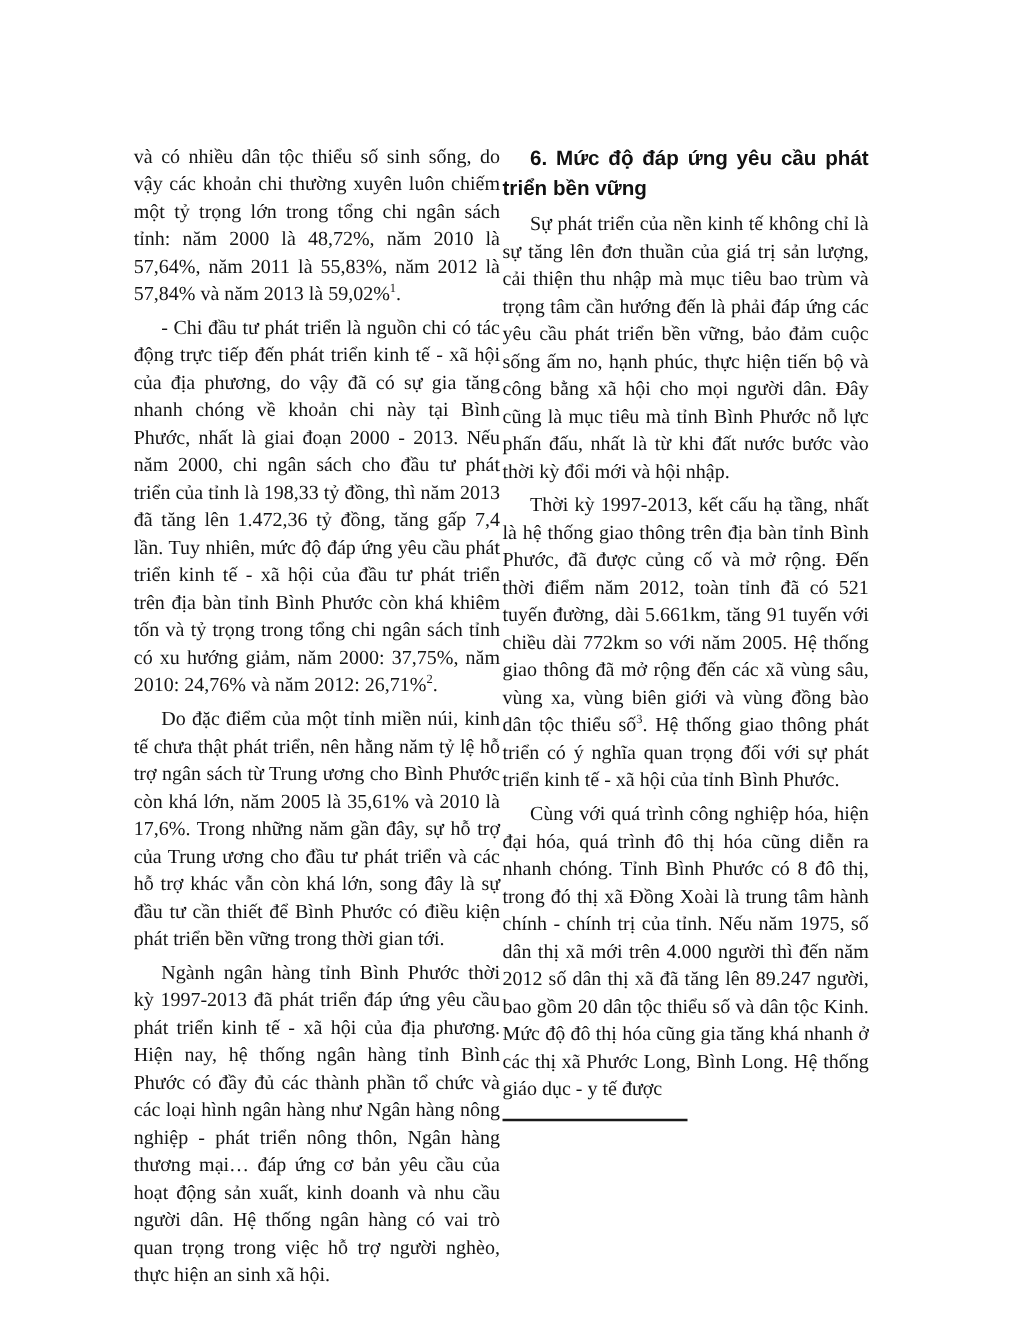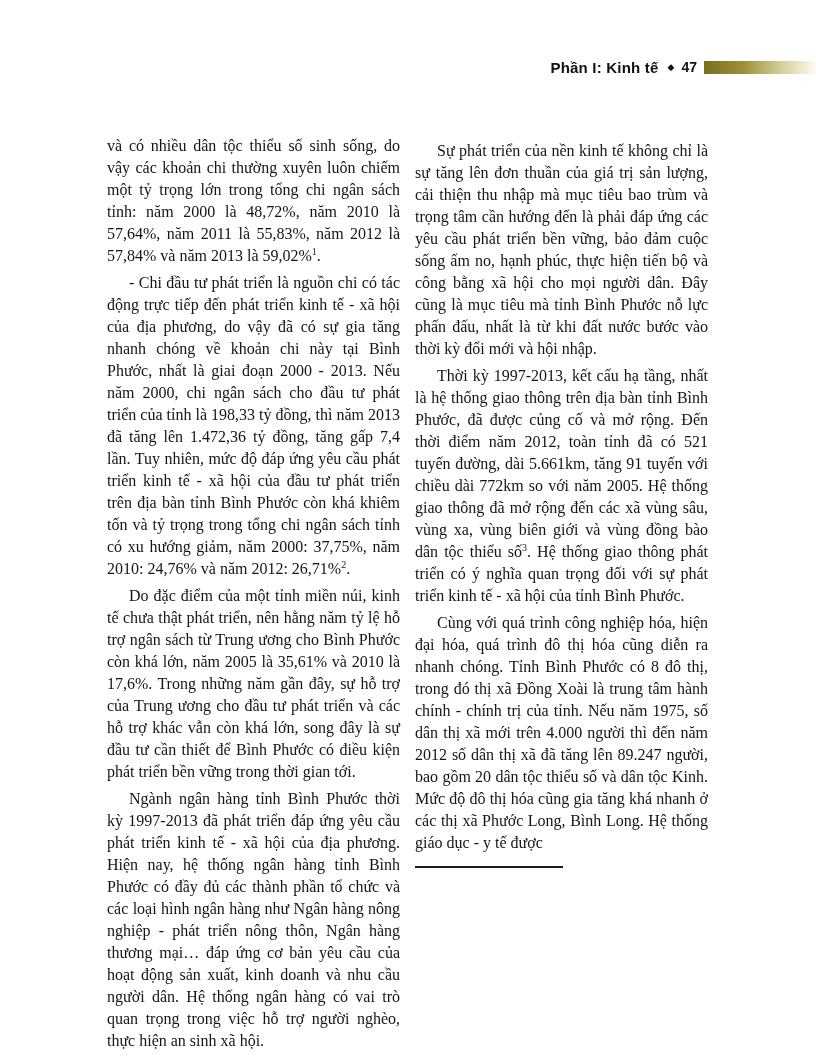--- a/index.html
+++ b/index.html
@@ -48,25 +48,25 @@
   }
   .accent-bar {
     width: 112px;
     height: 13px;
     margin-left: 7px;
     background: linear-gradient(to right, #7a6f1e 0%, #9c9139 35%, #d6cf9d 70%, #fdfcf2 100%);
   }
   
   .content {
     position: absolute;
-    top: 135px;
+    top: 115px;
     left: 107px;
     width: 606px;
     display: flex;
-    gap: 15px;
+    gap: 2px;
   }
   .col {
     width: 293px;
     text-align: justify;
     font-size: 16px;
     line-height: 22px;
   }
   .para {
     margin: 5px 0 0 0;
     text-indent: 22px;
@@ -112,37 +112,32 @@
   }
   .footnote .it {
     font-style: italic;
   }
 </style>
 </head>
 <body>
 
 <div class="page">
 
-  <div class="running-head">
-    <span class="head-text">Phần I: Kinh tế</span>
-    <span class="diamond">◆</span>
-    <span class="page-num">47</span>
-    <span class="accent-bar"></span>
-  </div>
 
   <div class="content">
 
     <div class="col">
       <p class="para first noindent"><span>và có nhiều dân tộc thiểu số sinh sống, do vậy các khoản chi thường xuyên luôn chiếm một tỷ trọng lớn trong tổng chi ngân sách tỉnh: năm 2000 là 48,72%, năm 2010 là 57,64%, năm 2011 là 55,83%, năm 2012 là 57,84% và năm 2013 là 59,02%</span><sup class="fnref">1</sup><span>.</span></p>
       <p class="para"><span>- Chi đầu tư phát triển là nguồn chi có tác động trực tiếp đến phát triển kinh tế - xã hội của địa phương, do vậy đã có sự gia tăng nhanh chóng về khoản chi này tại Bình Phước, nhất là giai đoạn 2000 - 2013. Nếu năm 2000, chi ngân sách cho đầu tư phát triển của tỉnh là 198,33 tỷ đồng, thì năm 2013 đã tăng lên 1.472,36 tỷ đồng, tăng gấp 7,4 lần. Tuy nhiên, mức độ đáp ứng yêu cầu phát triển kinh tế - xã hội của đầu tư phát triển trên địa bàn tỉnh Bình Phước còn khá khiêm tốn và tỷ trọng trong tổng chi ngân sách tỉnh có xu hướng giảm, năm 2000: 37,75%, năm 2010: 24,76% và năm 2012: 26,71%</span><sup class="fnref">2</sup><span>.</span></p>
       <p class="para">Do đặc điểm của một tỉnh miền núi, kinh tế chưa thật phát triển, nên hằng năm tỷ lệ hỗ trợ ngân sách từ Trung ương cho Bình Phước còn khá lớn, năm 2005 là 35,61% và 2010 là 17,6%. Trong những năm gần đây, sự hỗ trợ của Trung ương cho đầu tư phát triển và các hỗ trợ khác vẫn còn khá lớn, song đây là sự đầu tư cần thiết để Bình Phước có điều kiện phát triển bền vững trong thời gian tới.</p>
       <p class="para">Ngành ngân hàng tỉnh Bình Phước thời kỳ 1997-2013 đã phát triển đáp ứng yêu cầu phát triển kinh tế - xã hội của địa phương. Hiện nay, hệ thống ngân hàng tỉnh Bình Phước có đầy đủ các thành phần tổ chức và các loại hình ngân hàng như Ngân hàng nông nghiệp - phát triển nông thôn, Ngân hàng thương mại… đáp ứng cơ bản yêu cầu của hoạt động sản xuất, kinh doanh và nhu cầu người dân. Hệ thống ngân hàng có vai trò quan trọng trong việc hỗ trợ người nghèo, thực hiện an sinh xã hội.</p>
     </div>
 
     <div class="col">
+      <h3 class="section-heading">6. Mức độ đáp ứng yêu cầu phát triển bền vững</h3>
       <p class="para">Sự phát triển của nền kinh tế không chỉ là sự tăng lên đơn thuần của giá trị sản lượng, cải thiện thu nhập mà mục tiêu bao trùm và trọng tâm cần hướng đến là phải đáp ứng các yêu cầu phát triển bền vững, bảo đảm cuộc sống ấm no, hạnh phúc, thực hiện tiến bộ và công bằng xã hội cho mọi người dân. Đây cũng là mục tiêu mà tỉnh Bình Phước nỗ lực phấn đấu, nhất là từ khi đất nước bước vào thời kỳ đổi mới và hội nhập.</p>
       <p class="para"><span>Thời kỳ 1997-2013, kết cấu hạ tầng, nhất là hệ thống giao thông trên địa bàn tỉnh Bình Phước, đã được củng cố và mở rộng. Đến thời điểm năm 2012, toàn tỉnh đã có 521 tuyến đường, dài 5.661km, tăng 91 tuyến với chiều dài 772km so với năm 2005. Hệ thống giao thông đã mở rộng đến các xã vùng sâu, vùng xa, vùng biên giới và vùng đồng bào dân tộc thiểu số</span><sup class="fnref">3</sup><span>. Hệ thống giao thông phát triển có ý nghĩa quan trọng đối với sự phát triển kinh tế - xã hội của tỉnh Bình Phước.</span></p>
       <p class="para">Cùng với quá trình công nghiệp hóa, hiện đại hóa, quá trình đô thị hóa cũng diễn ra nhanh chóng. Tỉnh Bình Phước có 8 đô thị, trong đó thị xã Đồng Xoài là trung tâm hành chính - chính trị của tỉnh. Nếu năm 1975, số dân thị xã mới trên 4.000 người thì đến năm 2012 số dân thị xã đã tăng lên 89.247 người, bao gồm 20 dân tộc thiểu số và dân tộc Kinh. Mức độ đô thị hóa cũng gia tăng khá nhanh ở các thị xã Phước Long, Bình Long. Hệ thống giáo dục - y tế được</p>
 
       <div class="footnote-block">
         <div class="footnote-rule"></div>
       </div>
     </div>
 
   </div>

